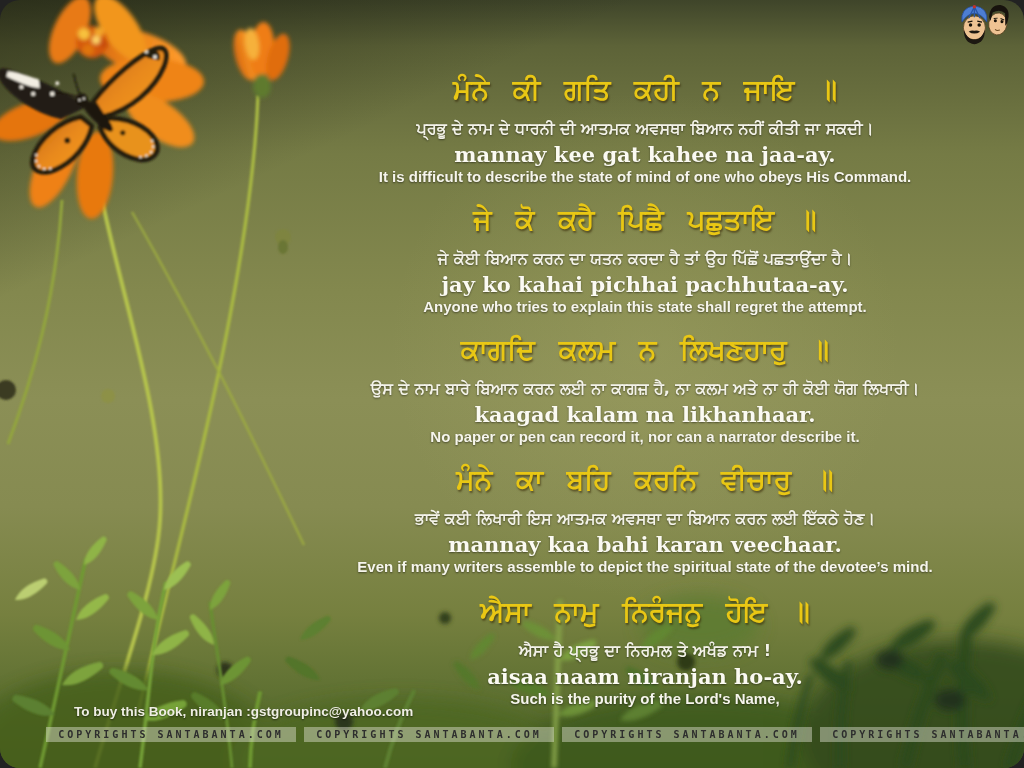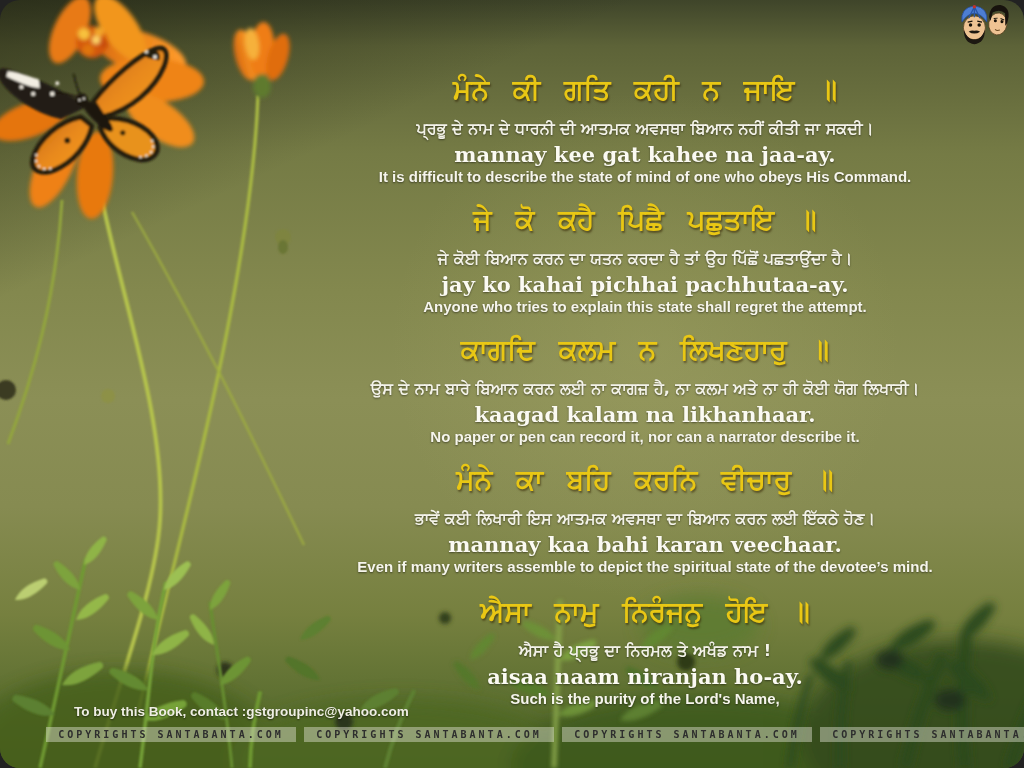--- a/index.html
+++ b/index.html
@@ -261,21 +261,21 @@
 
     <section class="stanza s4">
       <h2 class="gurmukhi-verse">ਐਸਾ ਨਾਮੁ ਨਿਰੰਜਨੁ ਹੋਇ ॥</h2>
       <p class="punjabi-meaning">ਐਸਾ ਹੈ ਪ੍ਰਭੂ ਦਾ ਨਿਰਮਲ ਤੇ ਅਖੰਡ ਨਾਮ !</p>
       <p class="transliteration">aisaa naam niranjan ho-ay.</p>
       <p class="english-translation">Such is the purity of the Lord's Name,</p>
     </section>
 
   </main>
 
-  <div class="contact-note">To buy this Book, contact :gstgroupinc@yahoo.com</div>
+  <div class="contact-note">To buy this Book, niranjan :gstgroupinc@yahoo.com</div>
 
   <div class="watermark-band">
     <span class="watermark-seg">COPYRIGHTS SANTABANTA.COM</span>
     <span class="watermark-seg">COPYRIGHTS SANTABANTA.COM</span>
     <span class="watermark-seg">COPYRIGHTS SANTABANTA.COM</span>
     <span class="watermark-seg">COPYRIGHTS SANTABANTA.COM</span>
   </div>
 
   <div class="logo">
     <svg width="58" height="46" viewBox="0 0 60 48" aria-hidden="true">

